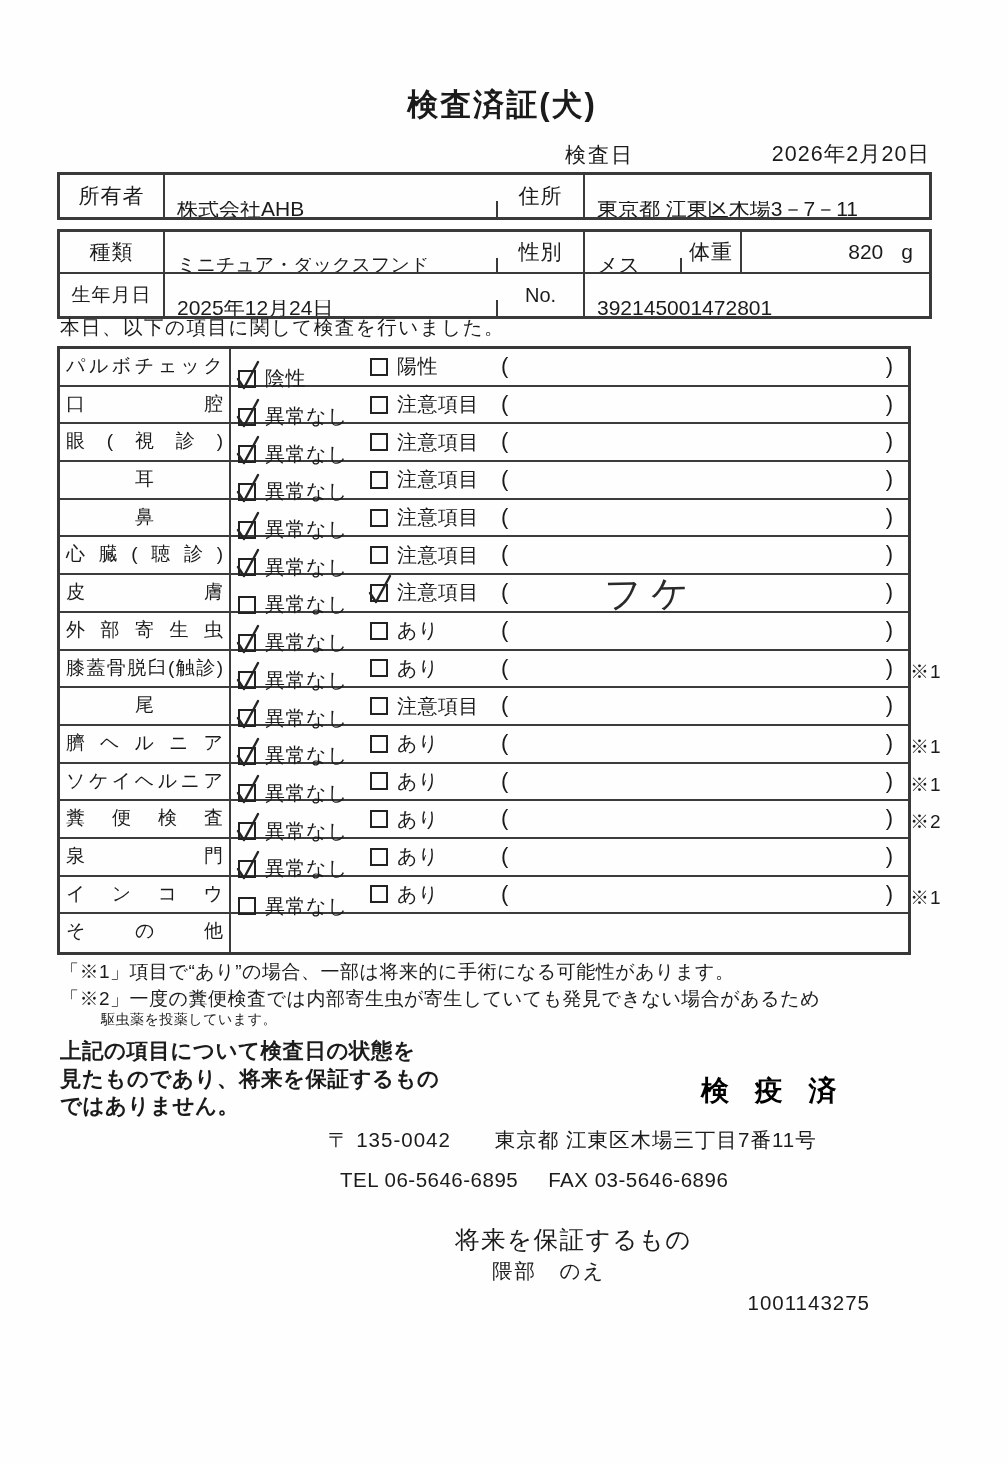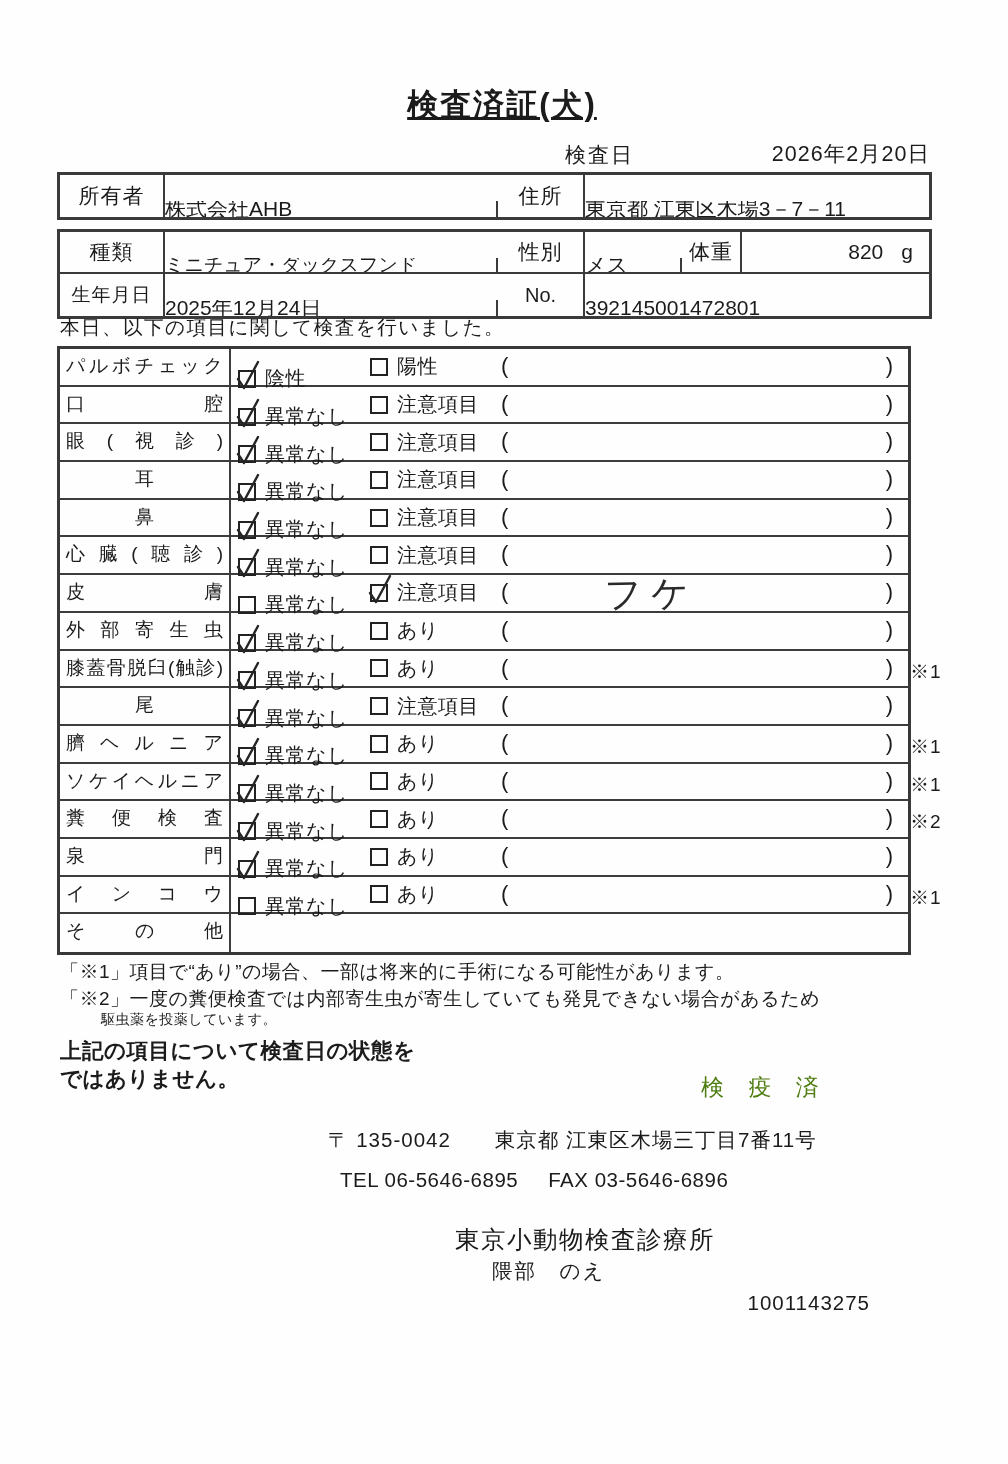--- a/index.html
+++ b/index.html
@@ -9,31 +9,31 @@
     margin:0 auto;
     background:#fefefe;
     font-family:"Liberation Sans", sans-serif;
     color:#1b1b1b;
     overflow:hidden;
   }
   
   .title{
     position:absolute;top:84px;left:0;width:1008px;
     text-align:center;font-size:31px;font-weight:600;letter-spacing:2px;
-    padding-right:4px;box-sizing:border-box;text-decoration:underline;
+    padding-right:4px;box-sizing:border-box;
   }
   .examdate-label{position:absolute;top:141px;left:565px;font-size:21px;letter-spacing:2px;}
   .examdate-value{position:absolute;top:139px;right:78px;font-size:21.5px;letter-spacing:1px;}
   
   .t1,.t2{position:absolute;left:57px;width:875px;border:3px solid #3a3a3a;box-sizing:border-box;display:grid;}
   .t1{top:172px;grid-template-columns:105px 333px 87px 1fr;grid-auto-rows:42px;}
   .t2{top:229px;grid-template-columns:105px 333px 87px 97px 60px 1fr;grid-auto-rows:42px;}
   .hc{display:flex;align-items:center;border-right:2px solid #3a3a3a;font-size:21px;box-sizing:border-box;overflow:hidden;white-space:nowrap;}
   .hc.lab{justify-content:center;letter-spacing:1px;text-align:right;}
-  .hc.val{padding-left:0;margin-top:26px;}
+  .hc.val{padding-left:12px;margin-top:26px;}
   .hc.last{border-right:none;}
   .hc.bb{border-bottom:2px solid #3a3a3a;}
   .hc.small{font-size:19px;}
   .hc.wt{justify-content:flex-end;padding-right:16px;gap:18px;}
   .hc.no{justify-content:center;font-size:20px;}
   .span3{grid-column:4 / 7;}
   .intro{position:absolute;left:60px;top:314px;font-size:19.5px;letter-spacing:1.5px;}
   
   .itable{position:absolute;left:57px;top:346px;width:848px;border:3px solid #383838;box-sizing:content-box;}
   .trow{position:relative;display:flex;height:37.7px;border-bottom:2px solid #3c3c3c;box-sizing:border-box;}
@@ -59,21 +59,21 @@
     position:absolute;left:280px;width:280px;top:-6px;text-align:center;
     font-size:37px;font-weight:400;letter-spacing:9px;color:#2a2a2a;
     transform:rotate(-1.2deg);
   }
   .note{position:absolute;right:-46px;top:8px;width:44px;font-size:19px;letter-spacing:1px;}
   
   .fn1{position:absolute;left:60px;top:959px;font-size:19px;letter-spacing:0.5px;}
   .fn2a{position:absolute;left:60px;top:986px;font-size:19px;letter-spacing:0.5px;}
   .fn2b{position:absolute;left:101px;top:1011px;font-size:14px;letter-spacing:0.5px;}
   .disc{position:absolute;left:60px;top:1038px;font-size:21.5px;font-weight:600;line-height:27.5px;letter-spacing:0.5px;}
-  .stamp{position:absolute;left:701px;top:1072px;font-size:23px;font-weight:400;letter-spacing:9px;color:#4d7c0f;}
+  .stamp{position:absolute;left:701px;top:1072px;font-size:28px;font-weight:700;letter-spacing:9px;color:#000000;}
   
   .postal-row{position:absolute;left:328px;top:1126px;display:flex;gap:44px;font-size:20.5px;letter-spacing:1px;}
   .tel-row{position:absolute;left:340px;top:1168px;display:flex;gap:30px;font-size:20.5px;letter-spacing:0.5px;}
   .clinic-name{position:absolute;left:455px;top:1223px;font-size:24.5px;letter-spacing:1.5px;}
   .vet-name{position:absolute;left:492px;top:1257px;font-size:20.5px;letter-spacing:2px;}
   .serial{position:absolute;right:138px;top:1291px;font-size:20.5px;letter-spacing:1px;}
 </style>
 </head>
 <body>
 
@@ -447,30 +447,31 @@
     </div>
 
   </div>
 
   <div class="fn1">「※1」項目で“あり”の場合、一部は将来的に手術になる可能性があります。</div>
   <div class="fn2a">「※2」一度の糞便検査では内部寄生虫が寄生していても発見できない場合があるため</div>
   <div class="fn2b">駆虫薬を投薬しています。</div>
 
   <div class="disc">
     <div>上記の項目について検査日の状態を</div>
+    <div>見たものであり、将来を保証するもの</div>
     <div>ではありません。</div>
   </div>
 
   <div class="stamp">検 疫 済</div>
 
   <div class="postal-row">
     <span>〒 135-0042</span>
     <span>東京都 江東区木場三丁目7番11号</span>
   </div>
   <div class="tel-row">
     <span>TEL 06-5646-6895</span>
     <span>FAX 03-5646-6896</span>
   </div>
-  <div class="clinic-name">東京小動物検査診療所</div>
+  <div class="clinic-name">将来を保証するもの</div>
   <div class="vet-name">隈部　のえ</div>
   <div class="serial">1001143275</div>
 
 </div>
 
 </body></html>

